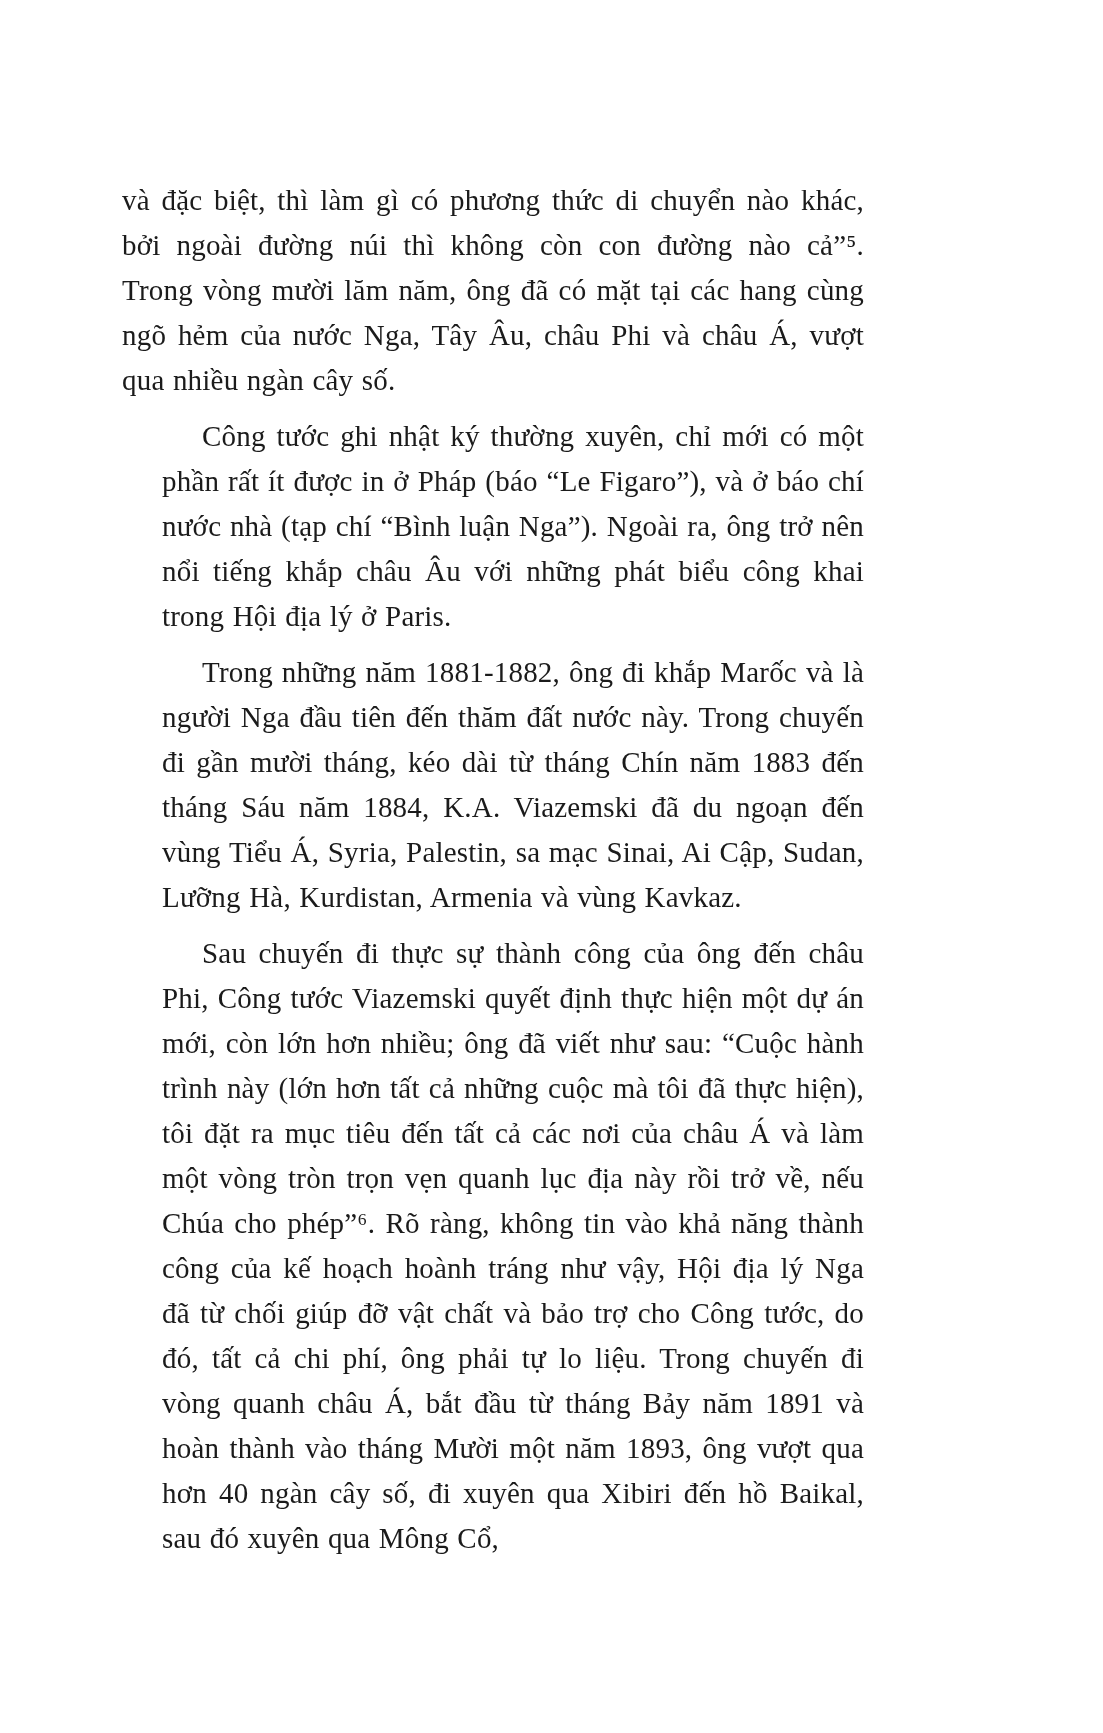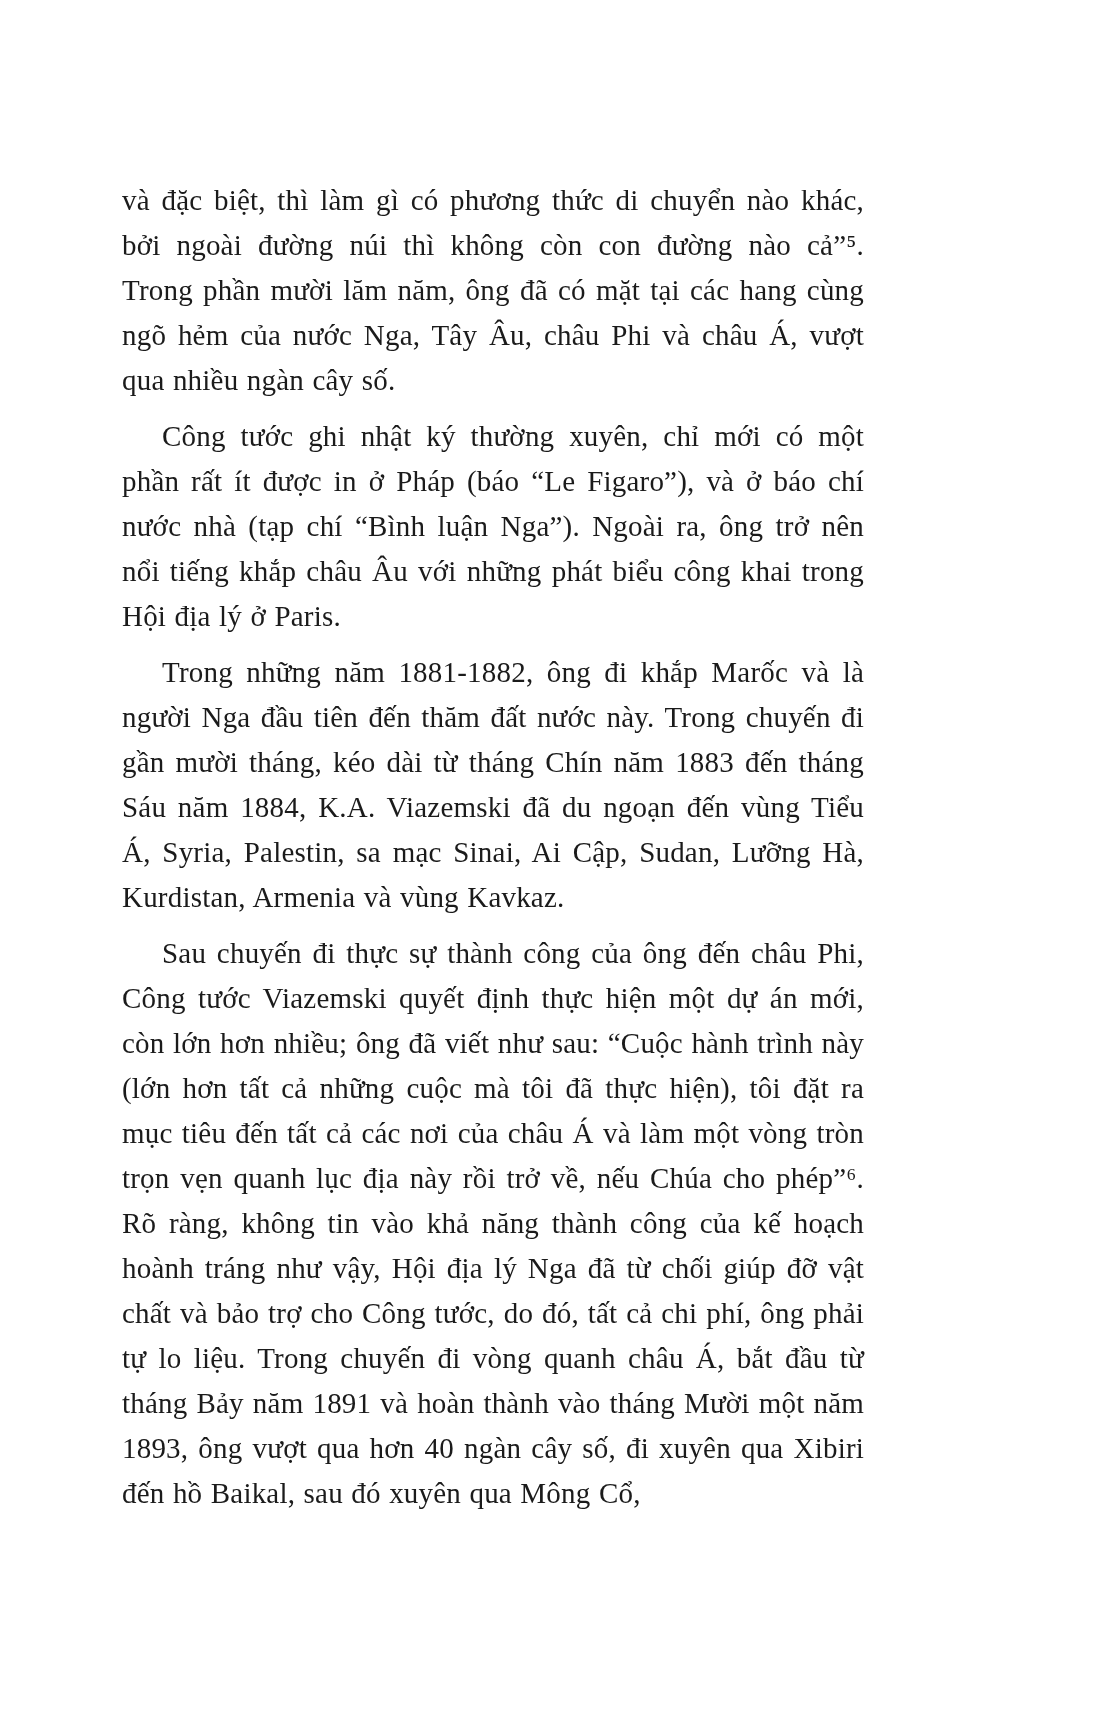--- a/index.html
+++ b/index.html
@@ -27,23 +27,24 @@
       text-align: justify;
       text-indent: 40px;
       letter-spacing: 0.2px;
       word-spacing: 1px;
     }
     .page-text p.continuation {
       text-indent: 0;
     }
     .page-text p + p {
       margin-top: 11px;
+      margin-left: 40px;
     }
   </style>
 </head>
 <body>
 
 <div class="page-text">
-  <p class="continuation">và đặc biệt, thì làm gì có phương thức di chuyển nào khác, bởi ngoài đường núi thì không còn con đường nào cả”⁵. Trong phần mười lăm năm, ông đã có mặt tại các hang cùng ngõ hẻm của nước Nga, Tây Âu, châu Phi và châu Á, vượt qua nhiều ngàn cây số.</p>
+  <p class="continuation">và đặc biệt, thì làm gì có phương thức di chuyển nào khác, bởi ngoài đường núi thì không còn con đường nào cả”⁵. Trong vòng mười lăm năm, ông đã có mặt tại các hang cùng ngõ hẻm của nước Nga, Tây Âu, châu Phi và châu Á, vượt qua nhiều ngàn cây số.</p>
   <p>Công tước ghi nhật ký thường xuyên, chỉ mới có một phần rất ít được in ở Pháp (báo “Le Figaro”), và ở báo chí nước nhà (tạp chí “Bình luận Nga”). Ngoài ra, ông trở nên nổi tiếng khắp châu Âu với những phát biểu công khai trong Hội địa lý ở Paris.</p>
   <p>Trong những năm 1881-1882, ông đi khắp Marốc và là người Nga đầu tiên đến thăm đất nước này. Trong chuyến đi gần mười tháng, kéo dài từ tháng Chín năm 1883 đến tháng Sáu năm 1884, K.A. Viazemski đã du ngoạn đến vùng Tiểu Á, Syria, Palestin, sa mạc Sinai, Ai Cập, Sudan, Lưỡng Hà, Kurdistan, Armenia và vùng Kavkaz.</p>
   <p>Sau chuyến đi thực sự thành công của ông đến châu Phi, Công tước Viazemski quyết định thực hiện một dự án mới, còn lớn hơn nhiều; ông đã viết như sau: “Cuộc hành trình này (lớn hơn tất cả những cuộc mà tôi đã thực hiện), tôi đặt ra mục tiêu đến tất cả các nơi của châu Á và làm một vòng tròn trọn vẹn quanh lục địa này rồi trở về, nếu Chúa cho phép”⁶. Rõ ràng, không tin vào khả năng thành công của kế hoạch hoành tráng như vậy, Hội địa lý Nga đã từ chối giúp đỡ vật chất và bảo trợ cho Công tước, do đó, tất cả chi phí, ông phải tự lo liệu. Trong chuyến đi vòng quanh châu Á, bắt đầu từ tháng Bảy năm 1891 và hoàn thành vào tháng Mười một năm 1893, ông vượt qua hơn 40 ngàn cây số, đi xuyên qua Xibiri đến hồ Baikal, sau đó xuyên qua Mông Cổ,</p>
 </div>
 
 </body></html>

